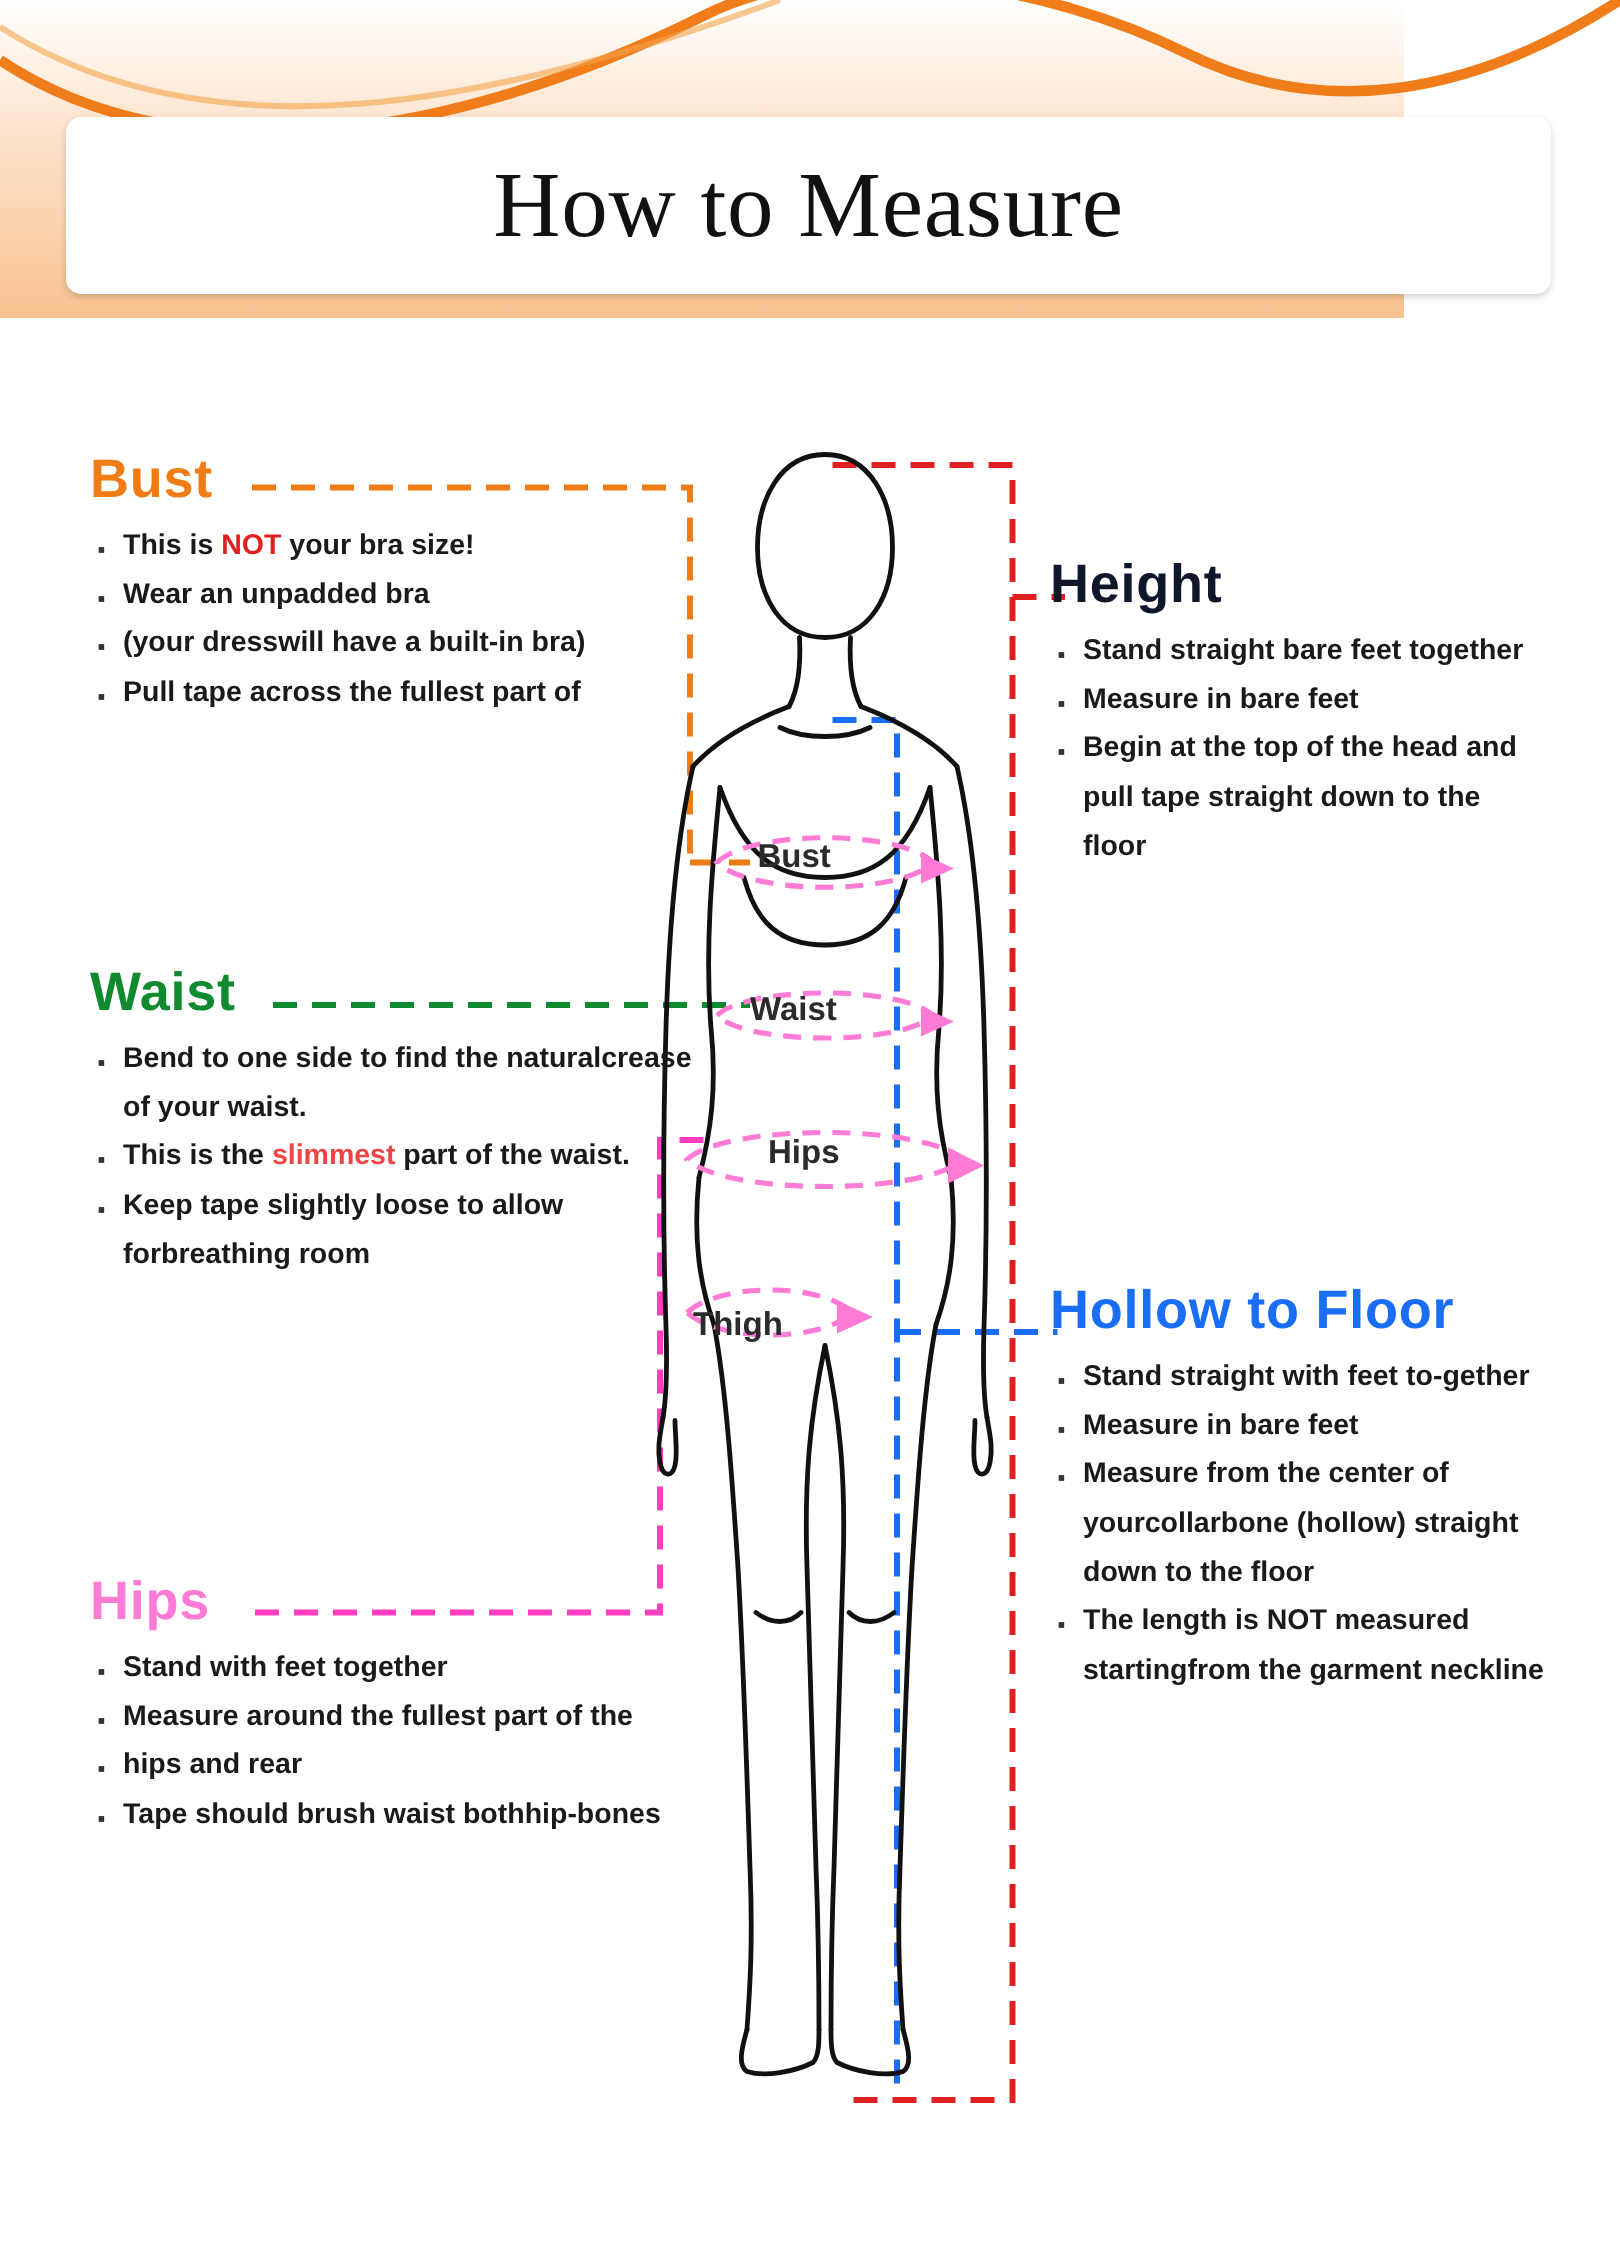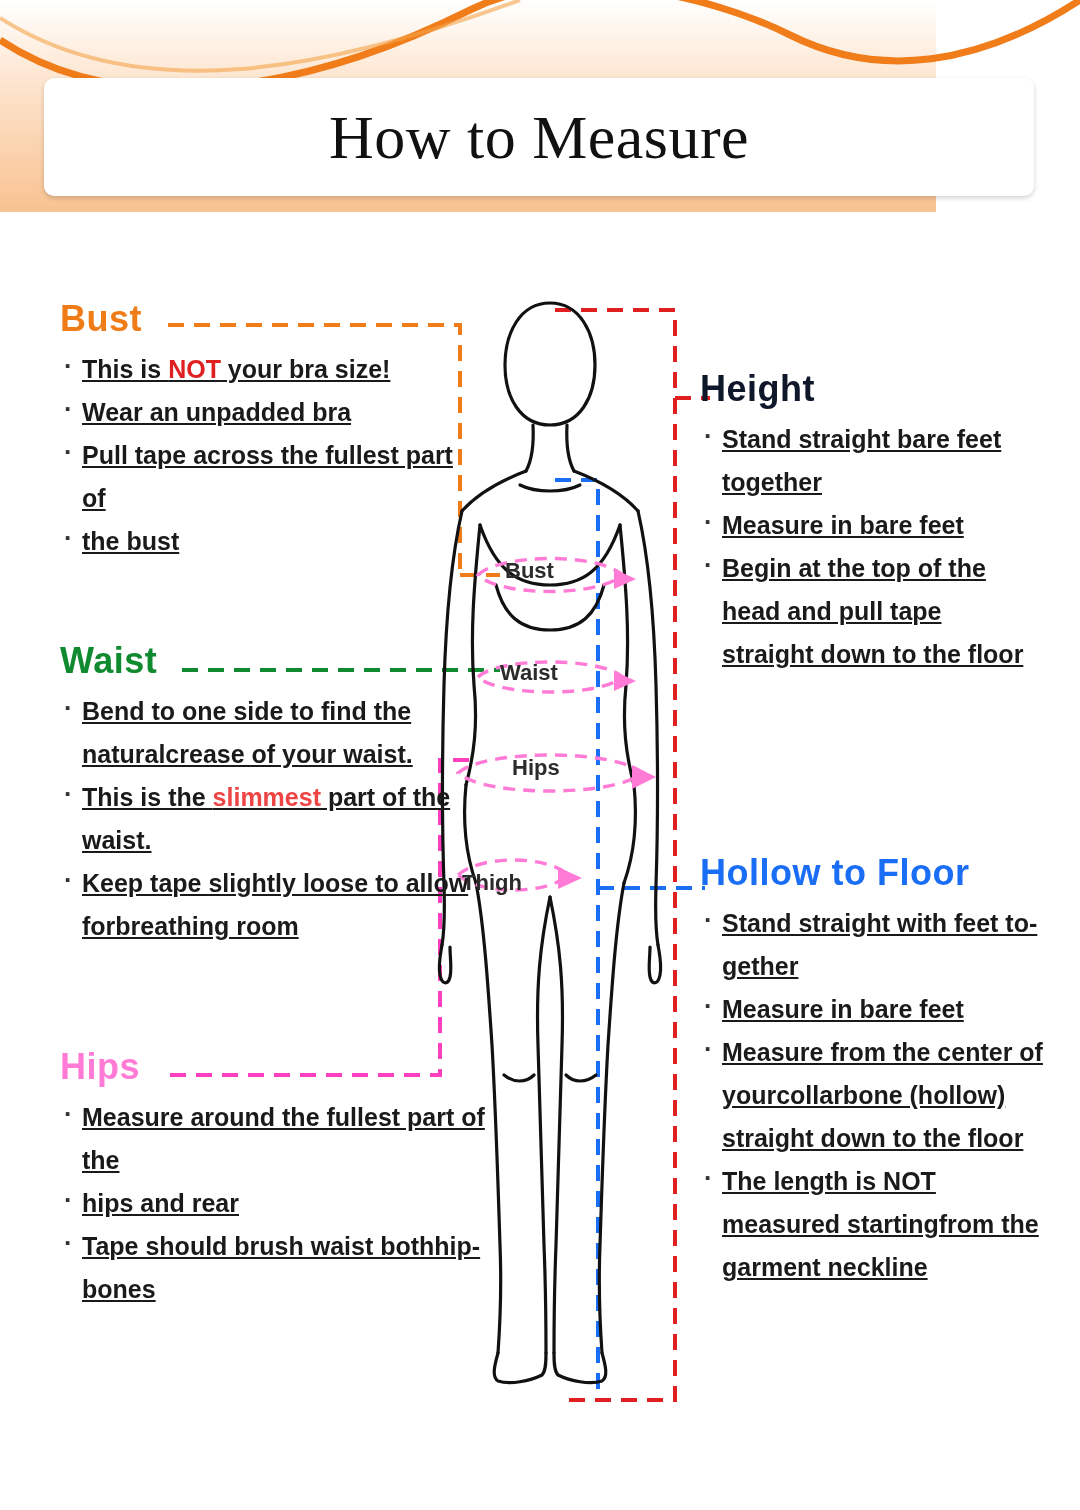--- a/index.html
+++ b/index.html
@@ -73,25 +73,24 @@
     letter-spacing: 0.5px;
   }
   .section ul {
     margin: 0;
     padding: 0;
     list-style: none;
   }
   .section li {
     position: relative;
     padding-left: 22px;
-    font-size: 25px;
+    font-size: 19px;
     font-weight: bold;
     line-height: 1.72;
     color: #1a1a1a;
-    text-decoration: underline;
   }
   .section li::before {
     content: "·";
     position: absolute;
     left: 4px;
     top: -4px;
     font-size: 26px;
     color: #333;
   }
 
@@ -220,37 +219,38 @@
   <span class="body-label" style="left:100px; top:375px;">Waist</span>
   <span class="body-label" style="left:112px; top:470px;">Hips</span>
   <span class="body-label" style="left:62px; top:585px;">Thigh</span>
 </div>
 
 <div class="section sec-bust">
   <h2>Bust</h2>
   <ul>
     <li>This is <span class="hl-not">NOT</span> your bra size!</li>
     <li>Wear an unpadded bra</li>
+    <li>(your dresswill have a built-in bra)</li>
     <li>Pull tape across the fullest part of</li>
-    <li>the bust</li>
   </ul>
 </div>
 
 <div class="section sec-waist">
   <h2>Waist</h2>
   <ul>
     <li>Bend to one side to find the naturalcrease of your waist.</li>
     <li>This is the <span class="hl-slim">slimmest</span> part of the waist.</li>
     <li>Keep tape slightly loose to allow forbreathing room</li>
   </ul>
 </div>
 
 <div class="section sec-hips">
   <h2>Hips</h2>
   <ul>
+    <li>Stand with feet together</li>
     <li>Measure around the fullest part of the</li>
     <li>hips and rear</li>
     <li>Tape should brush waist bothhip-bones</li>
   </ul>
 </div>
 
 <div class="section sec-height">
   <h2>Height</h2>
   <ul>
     <li>Stand straight bare feet together</li>

